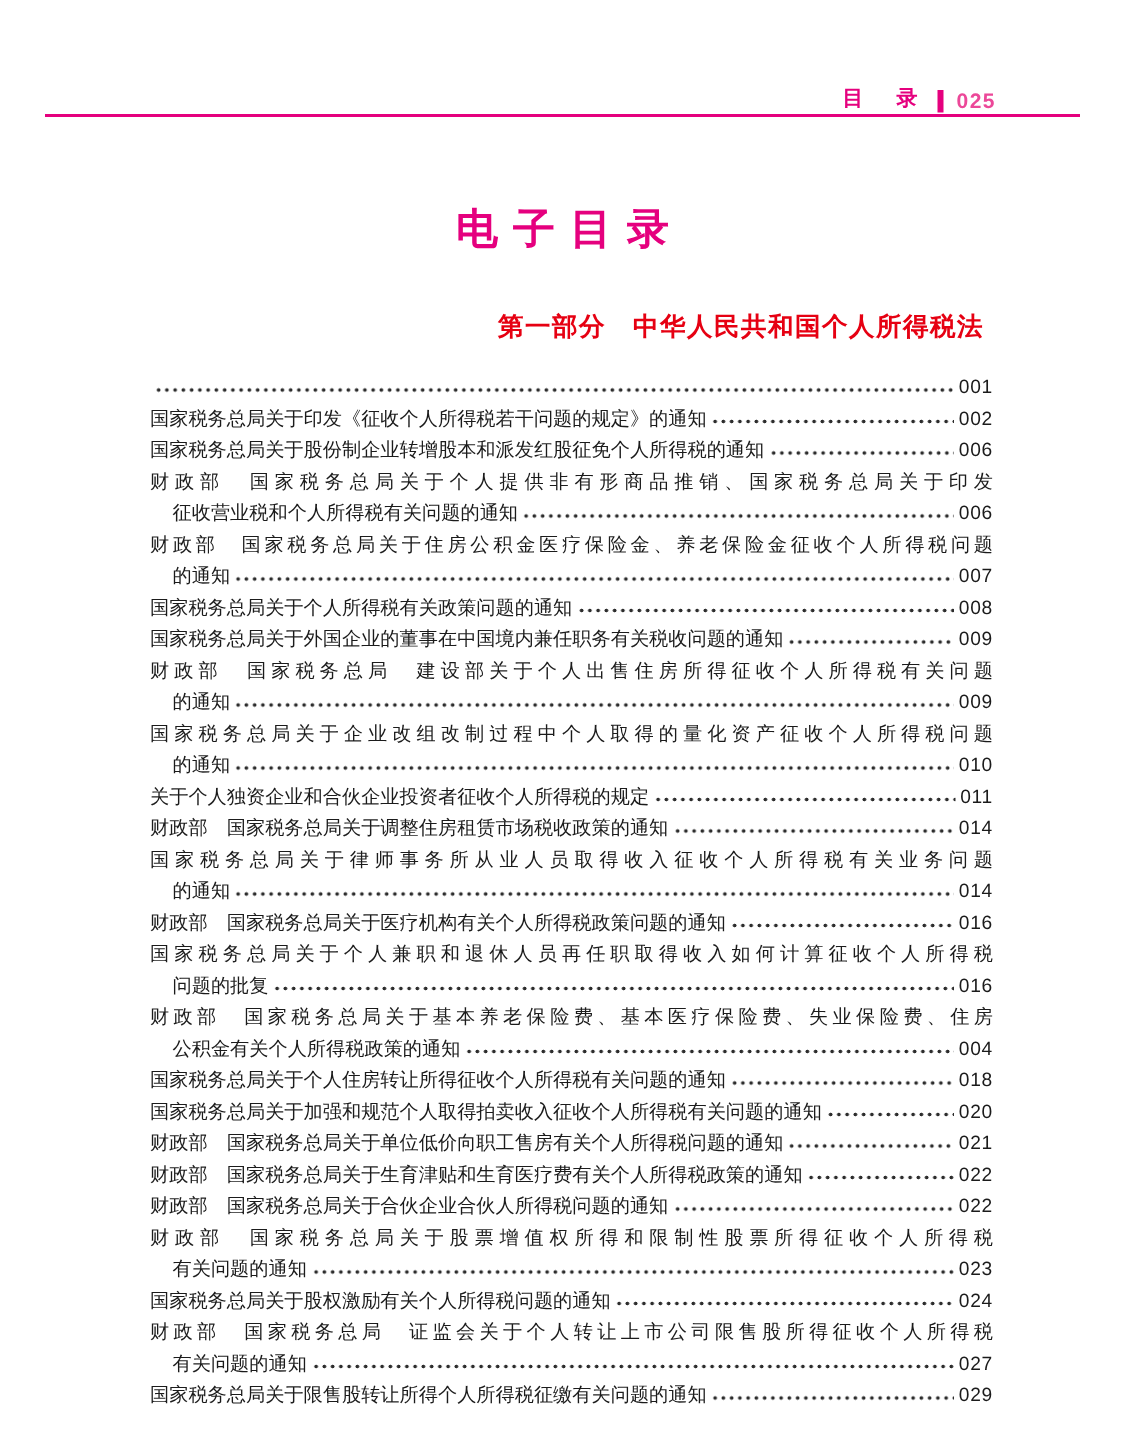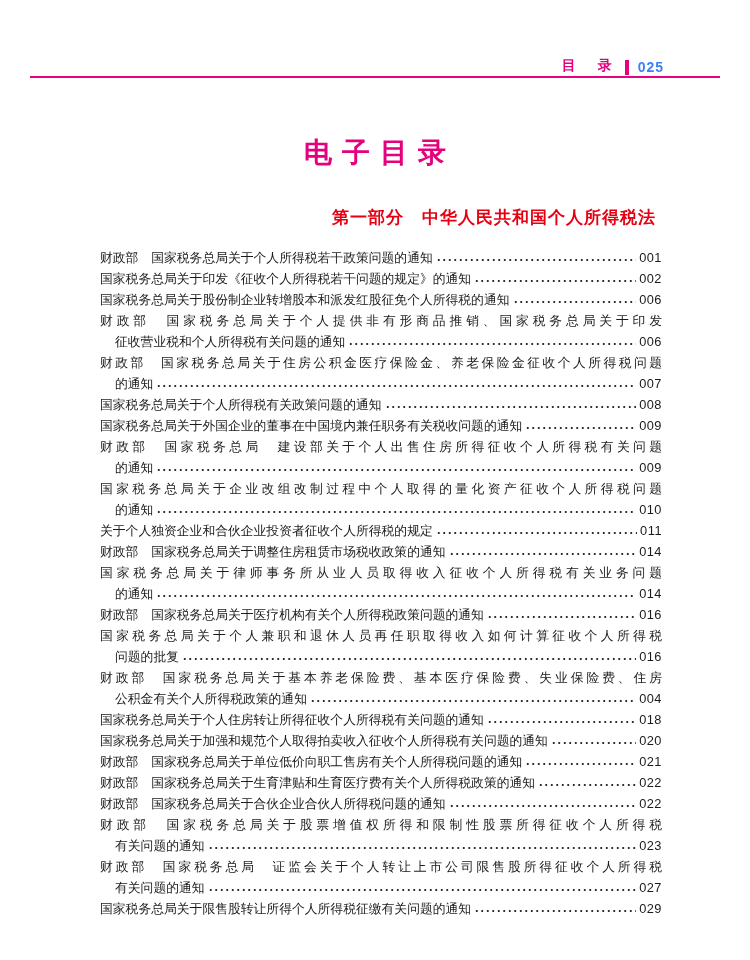--- a/index.html
+++ b/index.html
@@ -20,21 +20,21 @@
     height: 20px;
   }
   .running-head .head-title {
     color: var(--accent, #e5007e);
     font-weight: bold; font-size: 14px; letter-spacing: 4px;
   }
   .running-head .head-divider {
     width: 4px; height: 15px; background: var(--accent, #e5007e);
   }
   .running-head .head-pagenum {
-    color: #3b82f6; font-weight: bold; font-size: 14px; letter-spacing: 1px;
+    color: #ec4899; font-weight: bold; font-size: 14px; letter-spacing: 1px;
     font-variant-numeric: tabular-nums;
   }
   .head-rule {
     position: absolute; top: 76px; left: 30px; right: 30px; height: 2px;
     background: var(--accent, #e5007e);
   }
 
   
   .toc-title {
     position: absolute; top: 134px; left: 0; right: 0;
@@ -98,21 +98,20 @@
 
   <h1 class="toc-title">电子目录</h1>
 
   <h2 class="section-heading">
     <span class="part">第一部分</span><span class="name">中华人民共和国个人所得税法</span>
   </h2>
 
   <div class="entries" id="entries">
       <div class="entry">
         <div class="row">
-          <span class="txt">财政部　国家税务总局关于个人所得税若干政策问题的通知</span>
           <span class="leader"></span>
           <span class="pg">001</span>
         </div>
       </div>
       <div class="entry">
         <div class="row">
           <span class="txt">国家税务总局关于印发《征收个人所得税若干问题的规定》的通知</span>
           <span class="leader"></span>
           <span class="pg">002</span>
         </div>
@@ -252,20 +251,27 @@
       </div>
       <div class="entry">
         <div class="line1">财政部　国家税务总局关于股票增值权所得和限制性股票所得征收个人所得税</div>
         <div class="row">
           <span class="txt cont">有关问题的通知</span>
           <span class="leader"></span>
           <span class="pg">023</span>
         </div>
       </div>
       <div class="entry">
+        <div class="row">
+          <span class="txt">国家税务总局关于股权激励有关个人所得税问题的通知</span>
+          <span class="leader"></span>
+          <span class="pg">024</span>
+        </div>
+      </div>
+      <div class="entry">
         <div class="line1">财政部　国家税务总局　证监会关于个人转让上市公司限售股所得征收个人所得税</div>
         <div class="row">
           <span class="txt cont">有关问题的通知</span>
           <span class="leader"></span>
           <span class="pg">027</span>
         </div>
       </div>
       <div class="entry">
         <div class="row">
           <span class="txt">国家税务总局关于限售股转让所得个人所得税征缴有关问题的通知</span>

